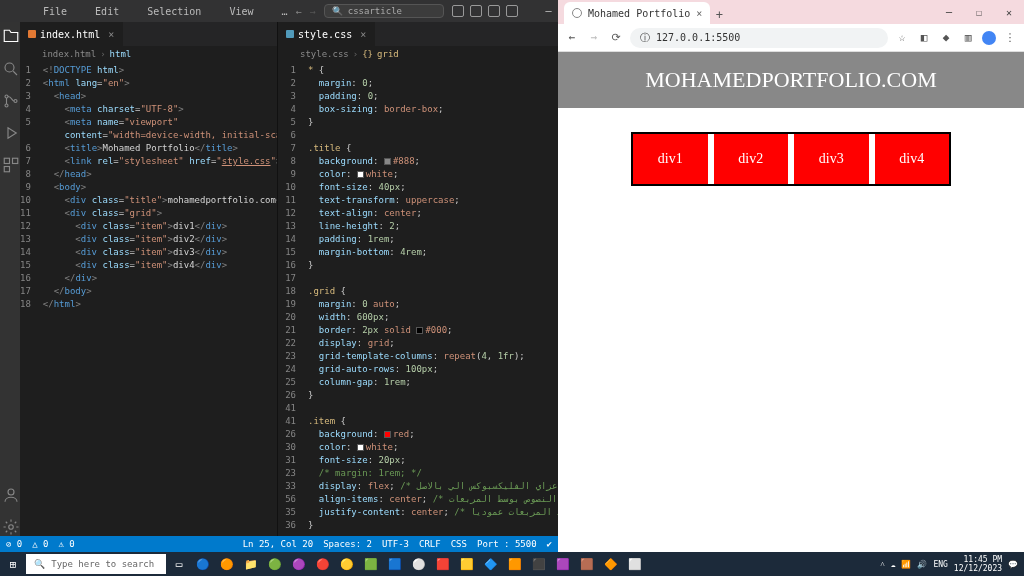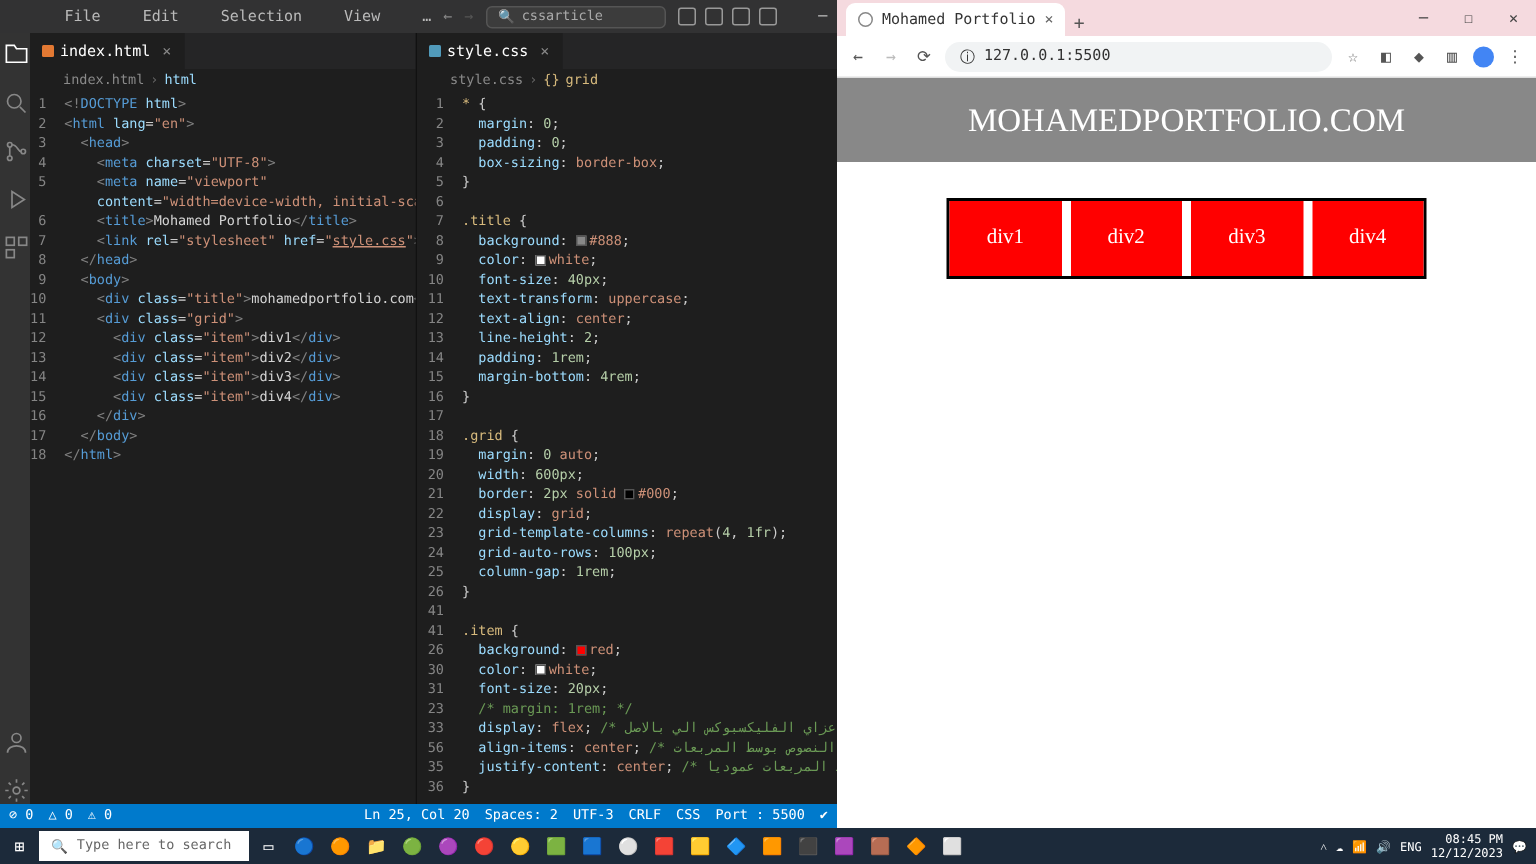--- a/index.html
+++ b/index.html
@@ -343,18 +343,18 @@
   <div class="tb">🟫</div>
   <div class="tb">🔶</div>
   <div class="tb">⬜</div>
   <div class="tray">
     <span>˄</span>
     <span>☁</span>
     <span>📶</span>
     <span>🔊</span>
     <span>ENG</span>
     <div class="clock">
-      <div>08:45 PM</div>
+      <div>11:45 PM</div>
       <div>12/12/2023</div>
     </div>
     <span>💬</span>
   </div>
 </div>
 
 </body></html>

